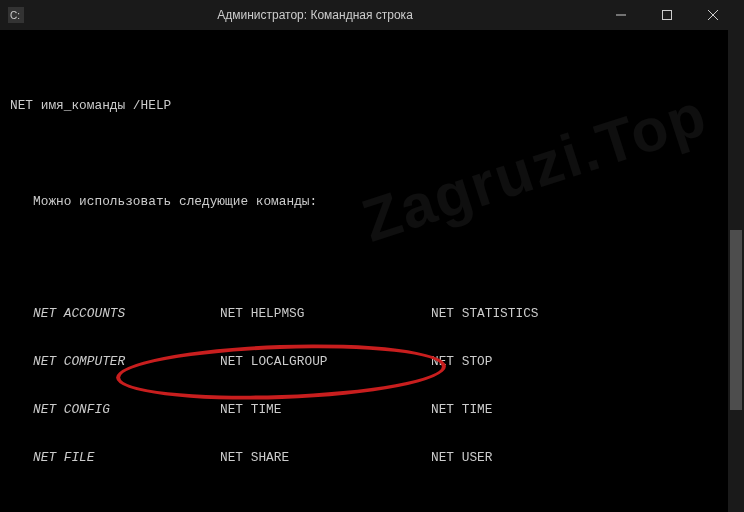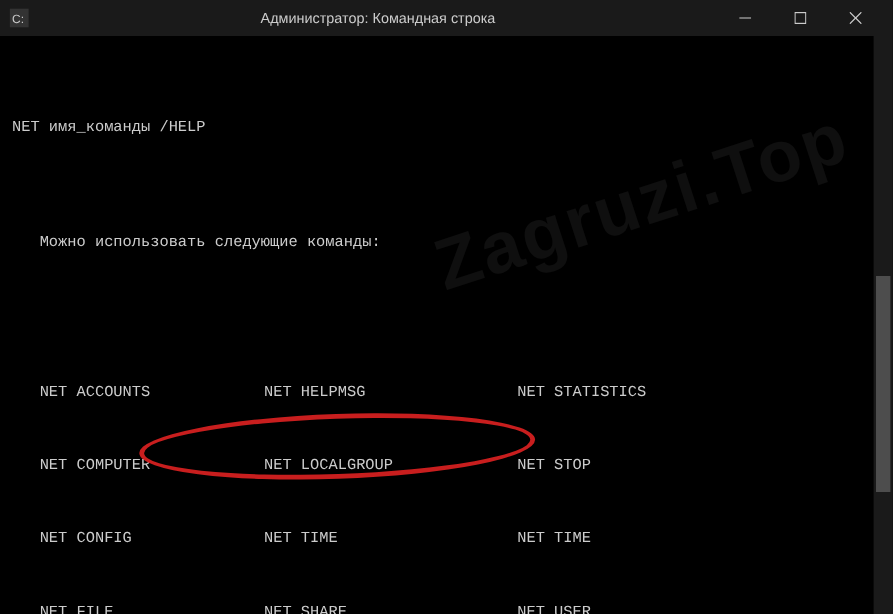--- a/index.html
+++ b/index.html
@@ -7,22 +7,22 @@
   .window { width: 744px; height: 512px; background: #000; position: relative; }
   .titlebar { height: 30px; background: #1a1a1a; display: flex; align-items: center; padding: 0 8px; color: #ccc; font-size: 12px; font-family: "Segoe UI", sans-serif; }
   .titlebar-icon { width: 16px; height: 16px; margin-right: 8px; display: inline-flex; align-items: center; justify-content: center; }
   .titlebar-title { flex: 1; text-align: center; }
   .win-controls { display: flex; }
   .win-btn { width: 46px; height: 30px; display: flex; align-items: center; justify-content: center; color: #ccc; }
   .win-btn svg { width: 10px; height: 10px; }
   .terminal { padding: 4px 10px 4px 10px; color: #ccc; font-size: 12.8px; line-height: 16px; white-space: pre; font-family: Consolas, "Courier New", monospace; position: relative; height: calc(100% - 30px); overflow: hidden; }
   .row { white-space: pre; }
   .col { display: inline-block; }
-  .col1 { width: 210px; }
-  .col2 { width: 200px; margin-top: 13px; }
+  .col1 { width: 210px; font-style: italic; }
+  .col2 { width: 200px; }
   .col3 { width: auto; margin-left: 11px; }
   .ellipse { position: absolute; border: 4px solid #c81e1e; border-radius: 50%; width: 330px; height: 54px; left: 116px; top: 315px; transform: rotate(-2deg); pointer-events: none; }
   .watermark { position: absolute; right: 30px; top: 130px; color: rgba(255,255,255,0.06); font-size: 60px; font-weight: bold; transform: rotate(-18deg); pointer-events: none; font-family: Arial, sans-serif; letter-spacing: 2px; }
   .scrollbar { position: absolute; right: 0; top: 30px; bottom: 0; width: 16px; background: #1a1a1a; }
   .scrollbar-thumb { position: absolute; left: 2px; right: 2px; top: 200px; height: 180px; background: #4d4d4d; }
 </style>
 </head>
 <body>
 
 <div class="window">

